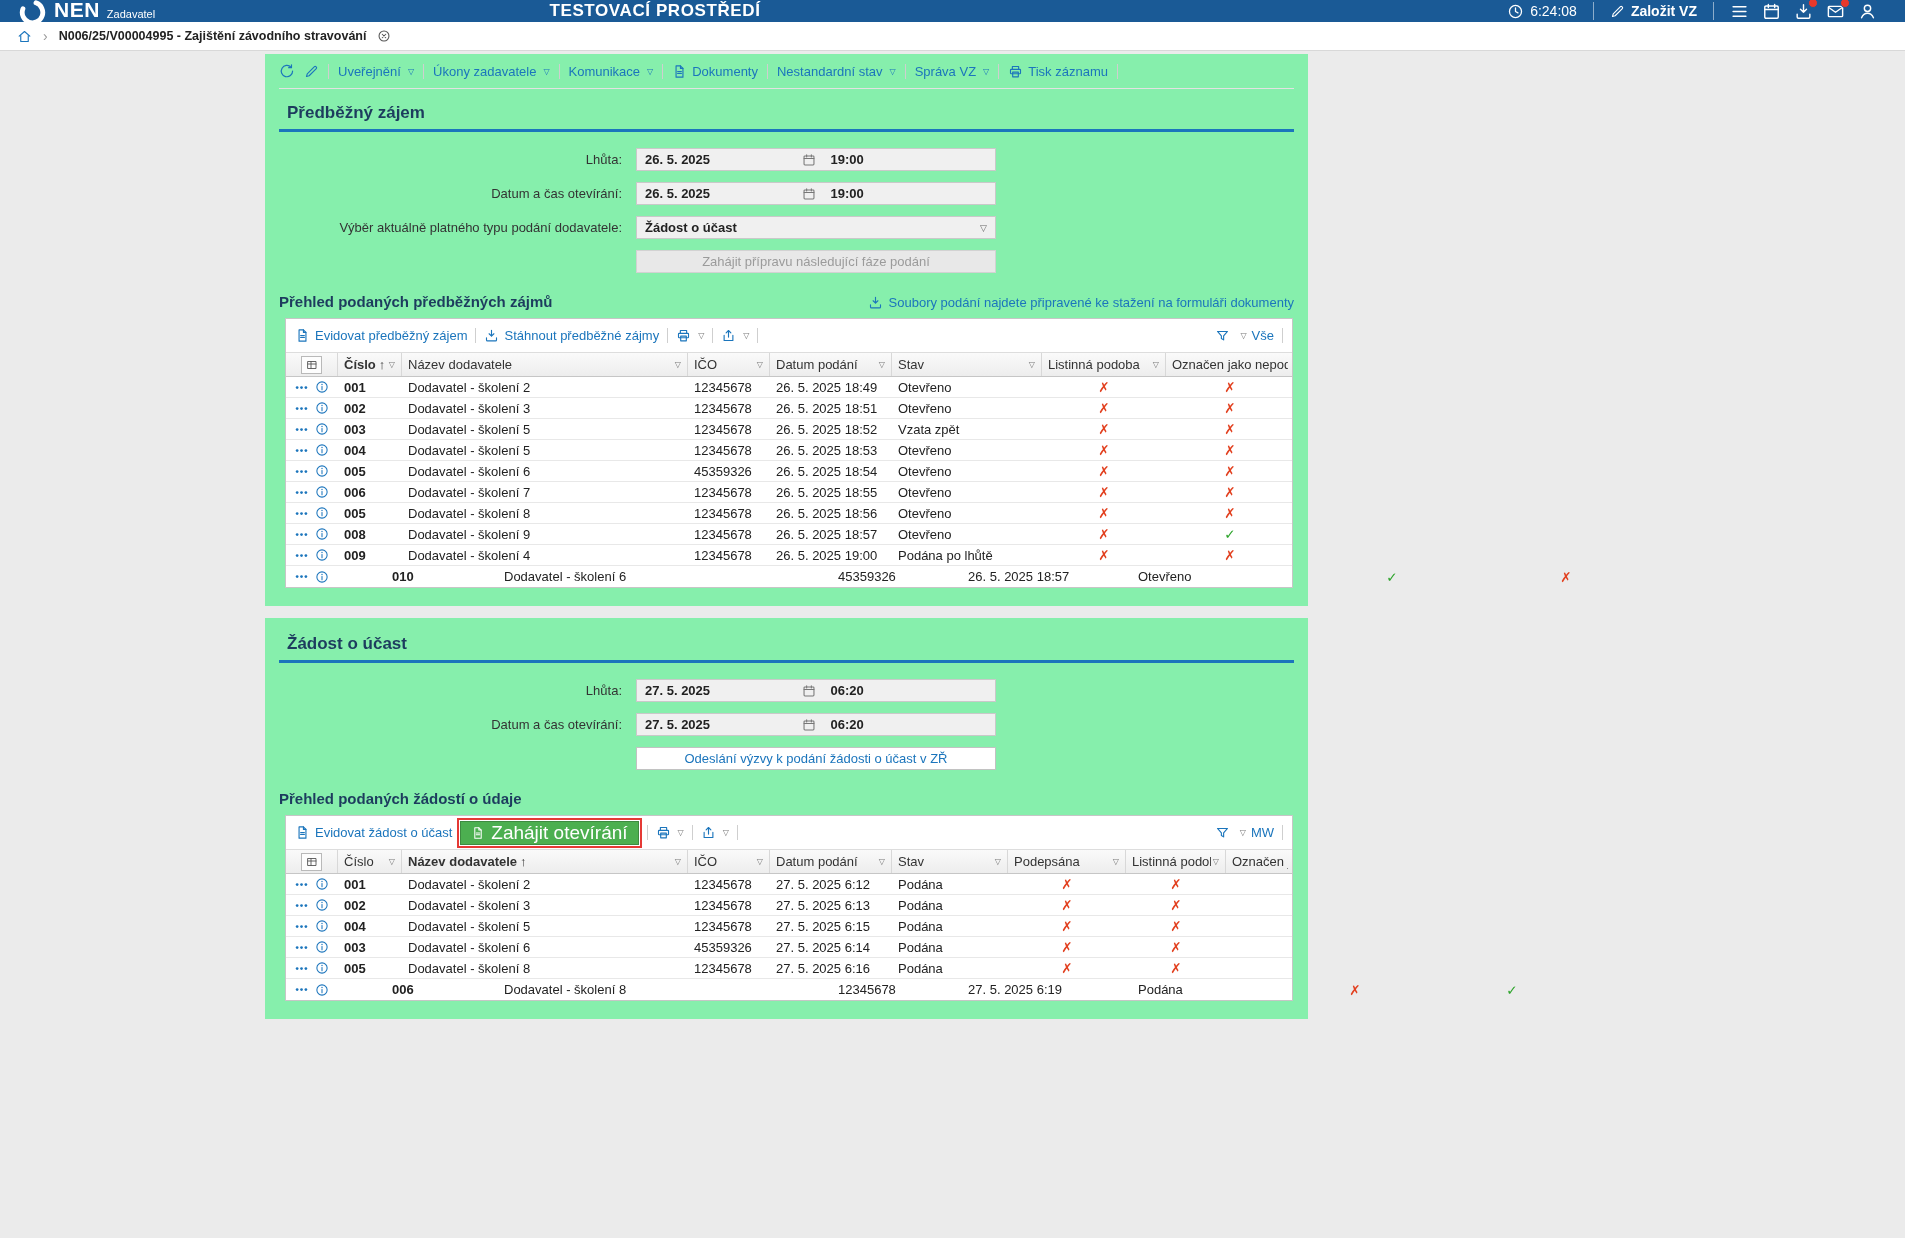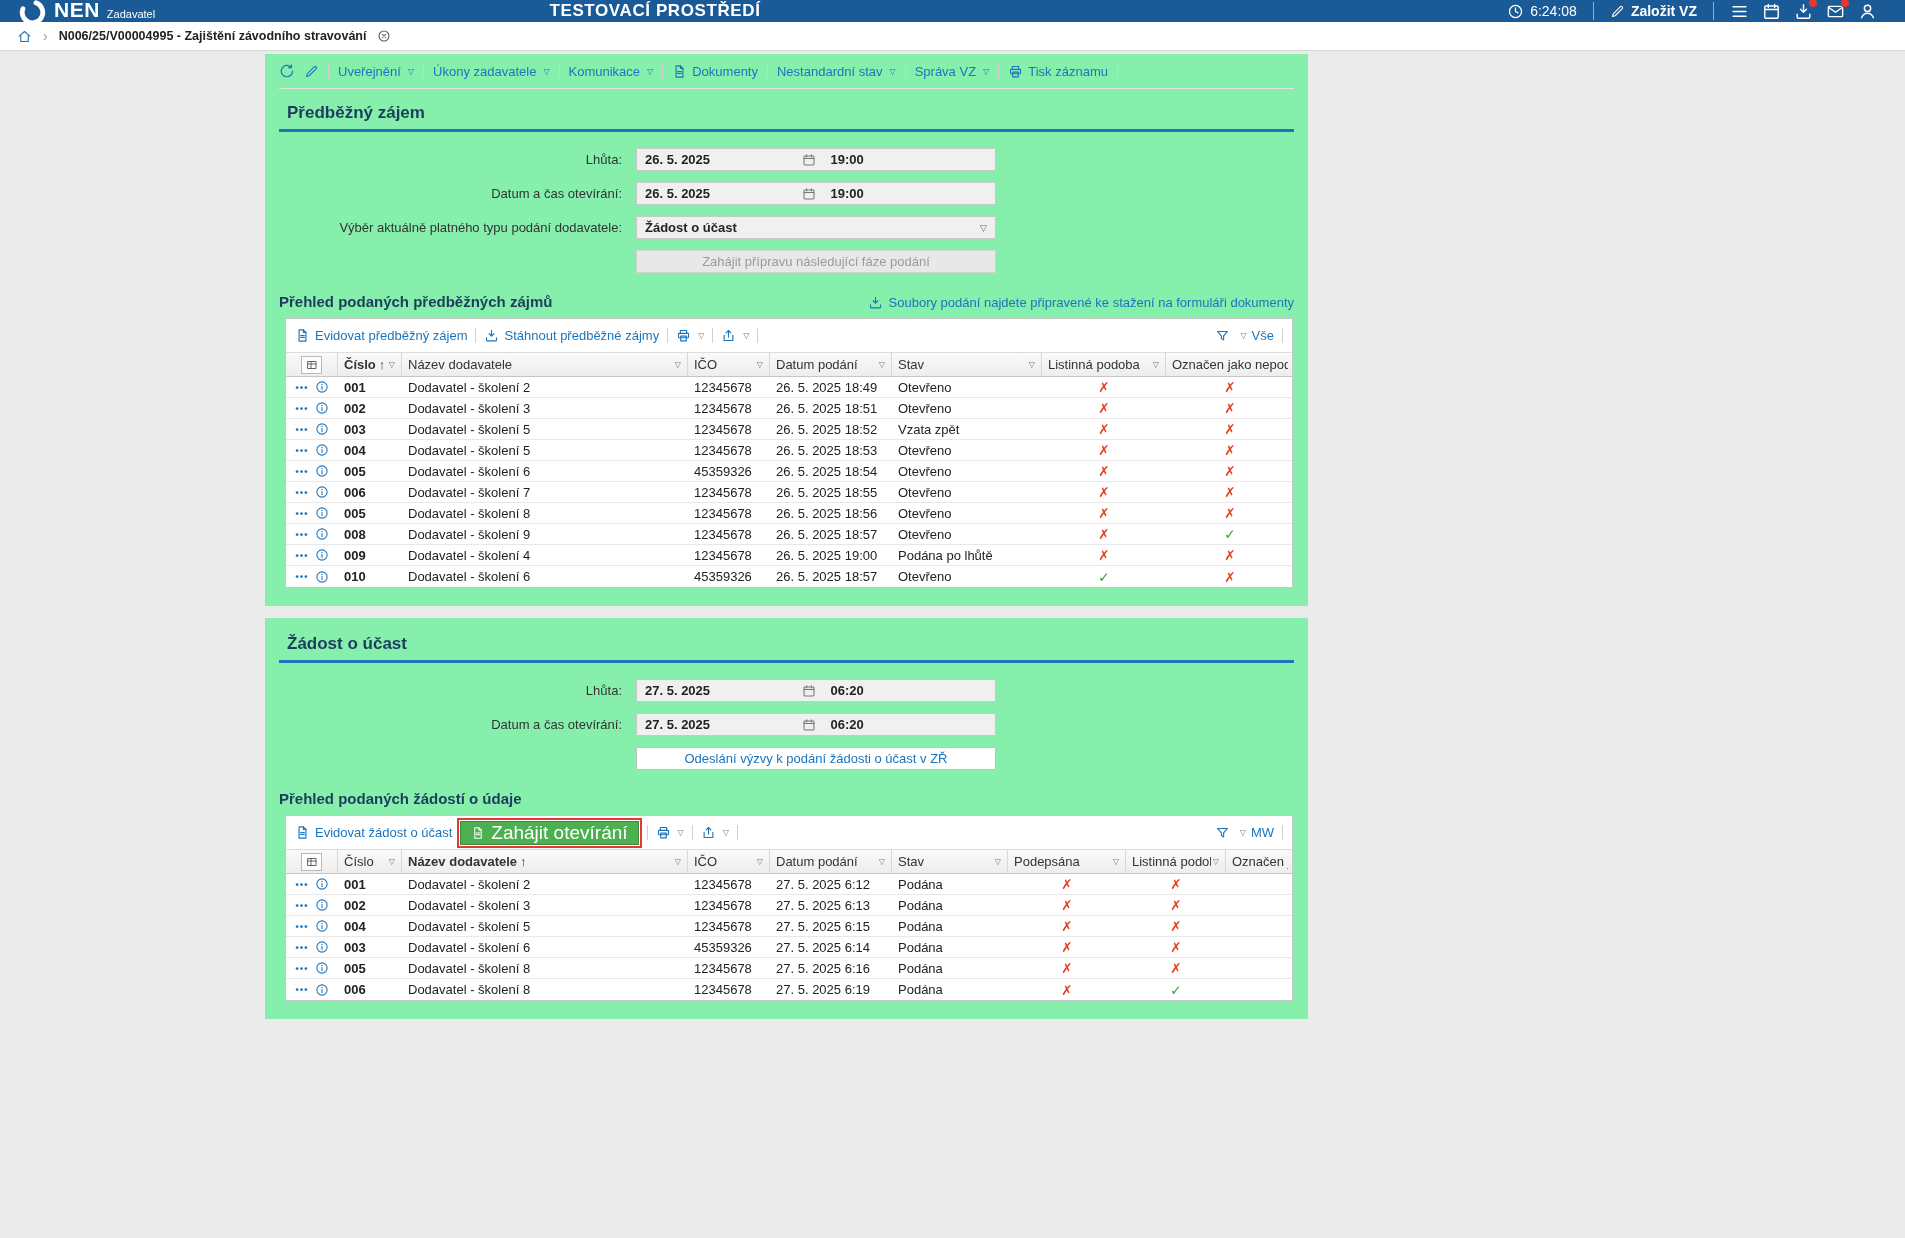--- a/index.html
+++ b/index.html
@@ -82,21 +82,21 @@
   .thead { display:flex; height:24px; background:linear-gradient(#fafafa,#ededed); border-bottom:1px solid #c6c6c6; }
   .th { display:flex; align-items:center; padding:0 6px; border-right:1px solid #d8d8d8; height:100%; color:#333; overflow:hidden; white-space:nowrap; }
   .th:last-child { border-right:none; }
   .th .lbl { overflow:hidden; }
   .th .sp { flex:1; }
   .sort { margin-left:3px; font-weight:bold; color:#333; }
   .grid-btn { width:21px; height:18px; border:1px solid #b9b9b9; background:#fdfdfd; display:inline-flex; align-items:center; justify-content:center; color:#555; cursor:pointer; }
   .th-first { justify-content:center; border-right:1px solid #d8d8d8; }
 
   .trow { display:flex; height:21px; align-items:center; border-bottom:1px solid #e8e8e8; background:#fff; }
-  .trow:last-child { border-bottom:none; }
+  .trow:last-child { border-bottom:none;gap:48px; }
   .tcell { padding:0 6px; white-space:nowrap; overflow:hidden; font-size:13px; color:#222; }
   .act-cell { display:flex; align-items:center; gap:6px; padding-left:8px; color:#1b75bc; }
   .b { font-weight:bold; }
   .mark { text-align:center; font-weight:bold; font-size:13.5px; }
   .mark-x { color:#e2401f; }
   .mark-ok { color:#2fa52d; }
 
   
   .w-act{width:52px;flex:0 0 52px} .w-cislo{width:64px;flex:0 0 64px} .w-nazev{width:286px;flex:0 0 286px}
   .w-ico{width:82px;flex:0 0 82px} .w-datum{width:122px;flex:0 0 122px}

